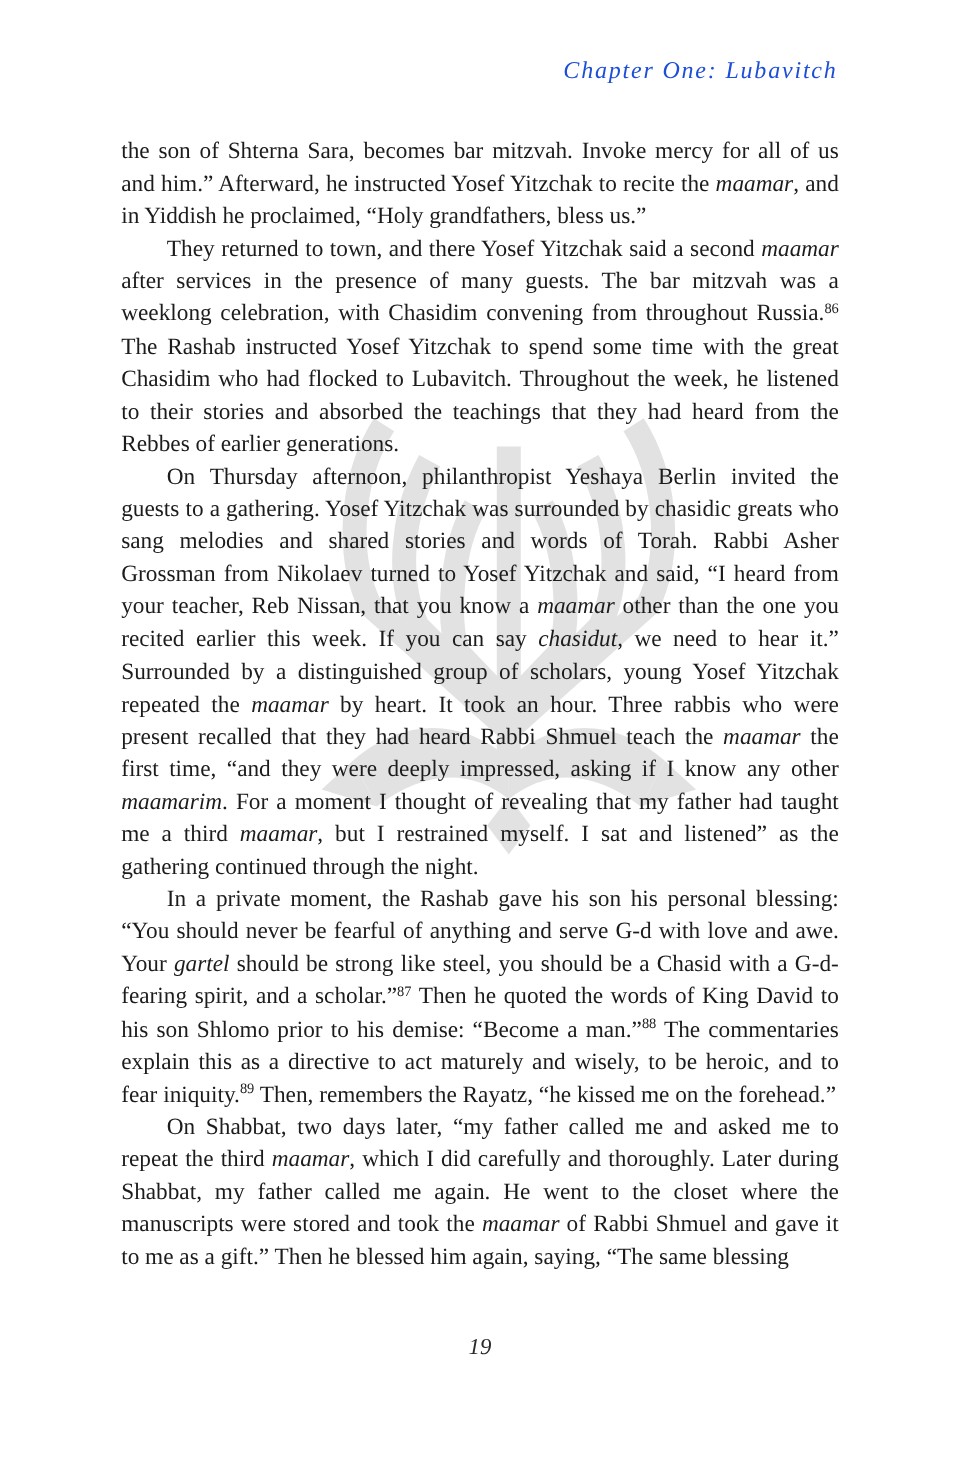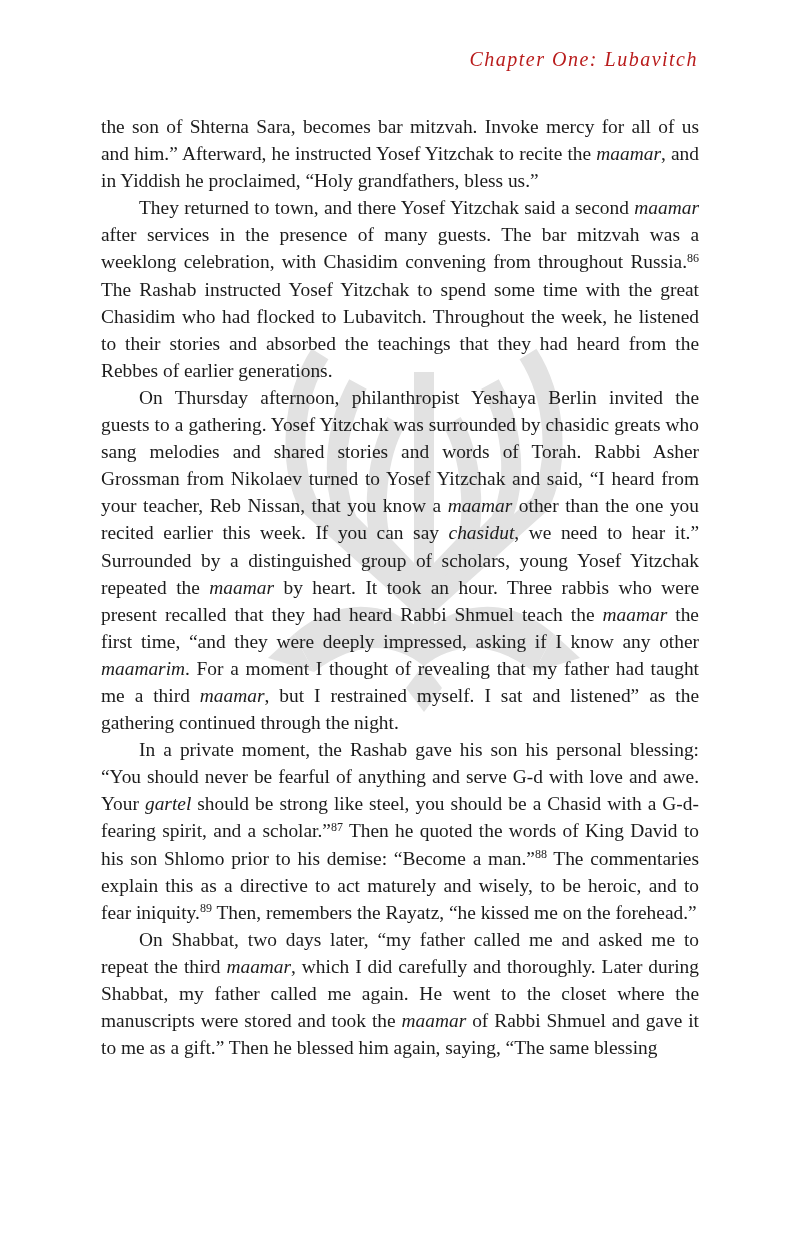--- a/index.html
+++ b/index.html
@@ -20,21 +20,21 @@
     position:absolute; left:52px; top:786px; width:744px; height:124px;
     z-index:0;
   }
   
   .running-header {
     position:absolute; top:48px; left:101px; width:597px;
     text-align:right;
     font-style:italic;
     font-size:20px;
     letter-spacing:1.5px;
-    color:#b91c1c;
+    color:#1d4ed8;
     z-index:1;
   }
   
   .body-text {
     position:absolute; left:101px; top:113px; width:598px;
     z-index:1;
     font-size:19.4px;
     line-height:27.1px;
     color:#1c1c1c;
     text-align:justify;
@@ -97,14 +97,15 @@
   <div class="running-header">Chapter One: Lubavitch</div>
 
   <div class="body-text" id="body-text">
       <p><span>the son of Shterna Sara, becomes bar mitzvah. Invoke mercy for all of us and him.” Afterward, he instructed Yosef Yitzchak to recite the </span><i>maamar</i><span>, and in Yiddish he proclaimed, “Holy grandfathers, bless us.”</span></p>
       <p class="indent"><span>They returned to town, and there Yosef Yitzchak said a second </span><i>maamar</i><span> after services in the presence of many guests. The bar mitzvah was a weeklong celebration, with Chasidim convening from throughout Russia.</span><sup>86</sup><span> The Rashab instructed Yosef Yitzchak to spend some time with the great Chasidim who had flocked to Lubavitch. Throughout the week, he listened to their stories and absorbed the teachings that they had heard from the Rebbes of earlier generations.</span></p>
       <p class="indent"><span>On Thursday afternoon, philanthropist Yeshaya Berlin invited the guests to a gathering. Yosef Yitzchak was surrounded by chasidic greats who sang melodies and shared stories and words of Torah. Rabbi Asher Grossman from Nikolaev turned to Yosef Yitzchak and said, “I heard from your teacher, Reb Nissan, that you know a </span><i>maamar</i><span> other than the one you recited earlier this week. If you can say </span><i>chasidut</i><span>, we need to hear it.” Surrounded by a distinguished group of scholars, young Yosef Yitzchak repeated the </span><i>maamar</i><span> by heart. It took an hour. Three rabbis who were present recalled that they had heard Rabbi Shmuel teach the </span><i>maamar</i><span> the first time, “and they were deeply impressed, asking if I know any other </span><i>maamarim</i><span>. For a moment I thought of revealing that my father had taught me a third </span><i>maamar</i><span>, but I restrained myself. I sat and listened” as the gathering continued through the night.</span></p>
       <p class="indent"><span>In a private moment, the Rashab gave his son his personal blessing: “You should never be fearful of anything and serve G-d with love and awe. Your </span><i>gartel</i><span> should be strong like steel, you should be a Chasid with a G-d-fearing spirit, and a scholar.”</span><sup>87</sup><span> Then he quoted the words of King David to his son Shlomo prior to his demise: “Become a man.”</span><sup>88</sup><span> The commentaries explain this as a directive to act maturely and wisely, to be heroic, and to fear iniquity.</span><sup>89</sup><span> Then, remembers the Rayatz, “he kissed me on the forehead.”</span></p>
       <p class="indent"><span>On Shabbat, two days later, “my father called me and asked me to repeat the third </span><i>maamar</i><span>, which I did carefully and thoroughly. Later during Shabbat, my father called me again. He went to the closet where the manuscripts were stored and took the </span><i>maamar</i><span> of Rabbi Shmuel and gave it to me as a gift.” Then he blessed him again, saying, “The same blessing</span></p>
     </div>
 
+  <div class="folio">19</div>
 
 </div>
 
 </body></html>

